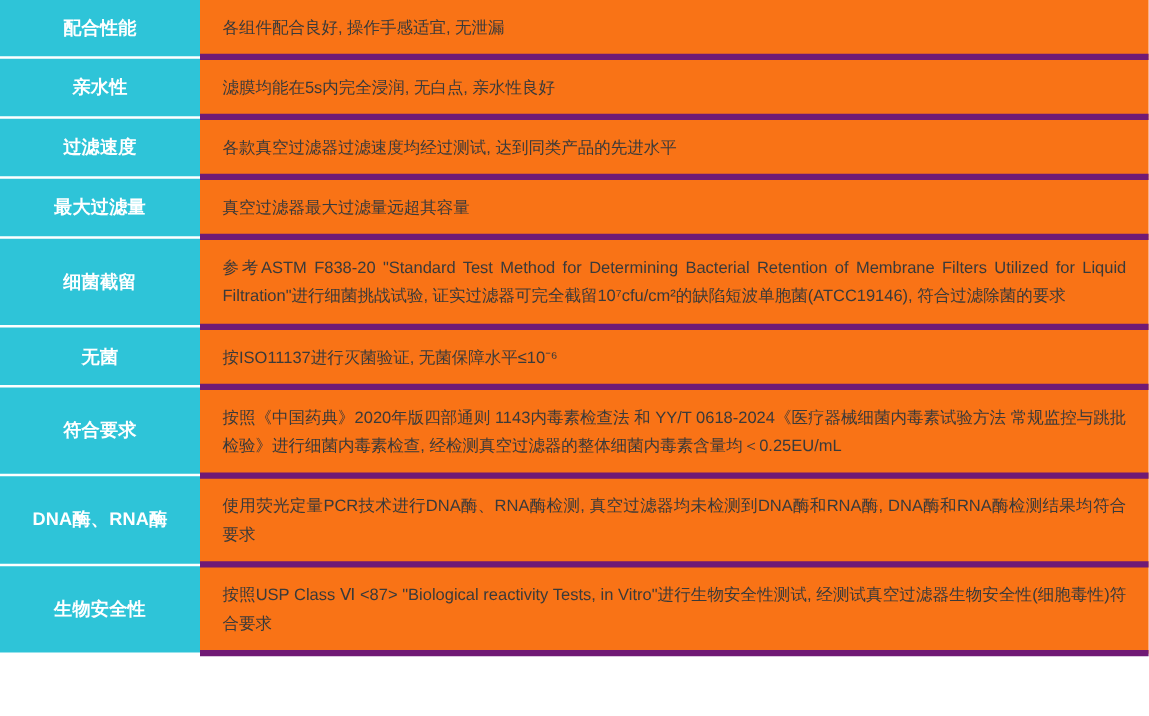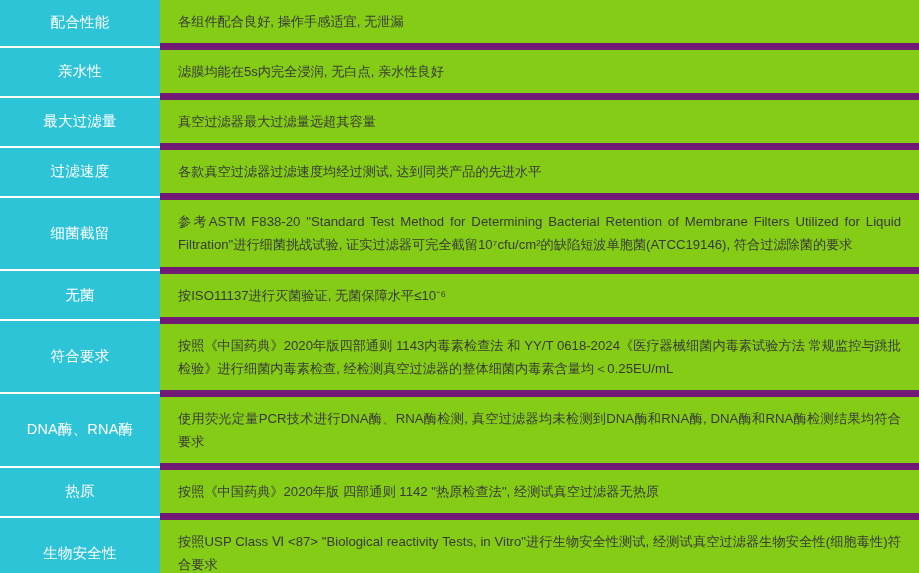--- a/index.html
+++ b/index.html
@@ -19,35 +19,35 @@
     table-layout: fixed;
   }
   .spec-table tr {
     border-bottom: 2px solid #ffffff;
   }
   .label-cell {
     width: 152px;
     background: #2ec4d8;
     color: #ffffff;
     font-size: 14.5px;
-    font-weight: normal;
+    font-weight: bold;
     text-align: center;
     vertical-align: middle;
     padding: 10px 4px;
     border-bottom: 2px solid #ffffff;
     letter-spacing: 0.2px;
   }
   .value-cell {
-    background: #84cc16;
+    background: #f97316;
     color: #3a3a3a;
     font-size: 13.2px;
     line-height: 1.75;
     vertical-align: middle;
     padding: 10px 18px 10px 18px;
-    border-bottom: 7px solid #701a75;
+    border-bottom: 5px solid #701a75;
     text-align: justify;
     text-justify: inter-ideograph;
   }
   .value-cell .txt {
     display: block;
   }
 </style>
 </head>
 <body>
 
@@ -59,29 +59,29 @@
           <span class="txt">各组件配合良好, 操作手感适宜, 无泄漏</span>
         </td>
     </tr>
     <tr>
       <td class="label-cell">亲水性</td>
       <td class="value-cell">
           <span class="txt">滤膜均能在5s内完全浸润, 无白点, 亲水性良好</span>
         </td>
     </tr>
     <tr>
+      <td class="label-cell">过滤速度</td>
+      <td class="value-cell">
+          <span class="txt">各款真空过滤器过滤速度均经过测试, 达到同类产品的先进水平</span>
+        </td>
+    </tr>
+    <tr>
       <td class="label-cell">最大过滤量</td>
       <td class="value-cell">
           <span class="txt">真空过滤器最大过滤量远超其容量</span>
-        </td>
-    </tr>
-    <tr>
-      <td class="label-cell">过滤速度</td>
-      <td class="value-cell">
-          <span class="txt">各款真空过滤器过滤速度均经过测试, 达到同类产品的先进水平</span>
         </td>
     </tr>
     <tr>
       <td class="label-cell">细菌截留</td>
       <td class="value-cell">
           <span class="txt">参考ASTM F838-20 "Standard Test Method for Determining Bacterial Retention of Membrane Filters Utilized for Liquid Filtration"进行细菌挑战试验, 证实过滤器可完全截留10⁷cfu/cm²的缺陷短波单胞菌(ATCC19146), 符合过滤除菌的要求</span>
         </td>
     </tr>
     <tr>
       <td class="label-cell">无菌</td>
@@ -95,25 +95,19 @@
           <span class="txt">按照《中国药典》2020年版四部通则 1143内毒素检查法 和 YY/T 0618-2024《医疗器械细菌内毒素试验方法 常规监控与跳批检验》进行细菌内毒素检查, 经检测真空过滤器的整体细菌内毒素含量均＜0.25EU/mL</span>
         </td>
     </tr>
     <tr>
       <td class="label-cell">DNA酶、RNA酶</td>
       <td class="value-cell">
           <span class="txt">使用荧光定量PCR技术进行DNA酶、RNA酶检测, 真空过滤器均未检测到DNA酶和RNA酶, DNA酶和RNA酶检测结果均符合要求</span>
         </td>
     </tr>
     <tr>
-      <td class="label-cell">热原</td>
-      <td class="value-cell">
-          <span class="txt">按照《中国药典》2020年版 四部通则 1142 "热原检查法", 经测试真空过滤器无热原</span>
-        </td>
-    </tr>
-    <tr>
       <td class="label-cell">生物安全性</td>
       <td class="value-cell">
           <span class="txt">按照USP Class Ⅵ &lt;87&gt; "Biological reactivity Tests, in Vitro"进行生物安全性测试, 经测试真空过滤器生物安全性(细胞毒性)符合要求</span>
         </td>
     </tr>
   </tbody>
 </table>
 
 </body></html>

